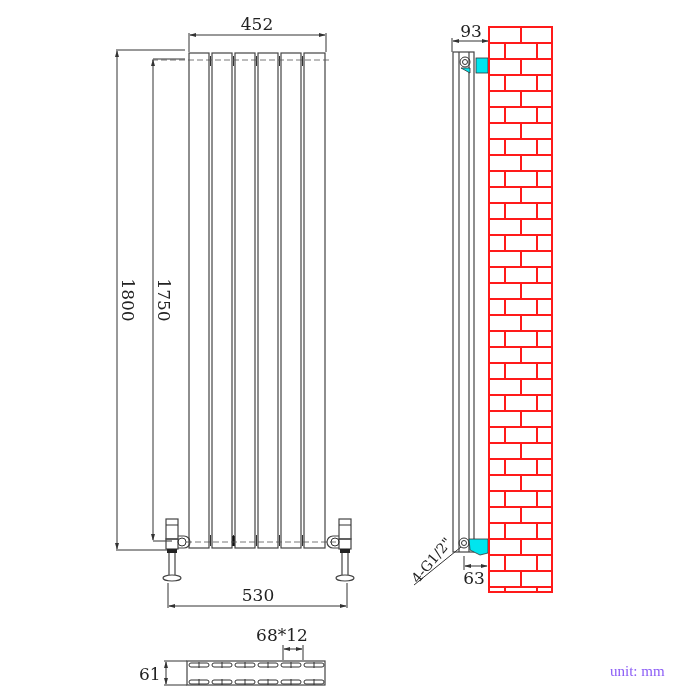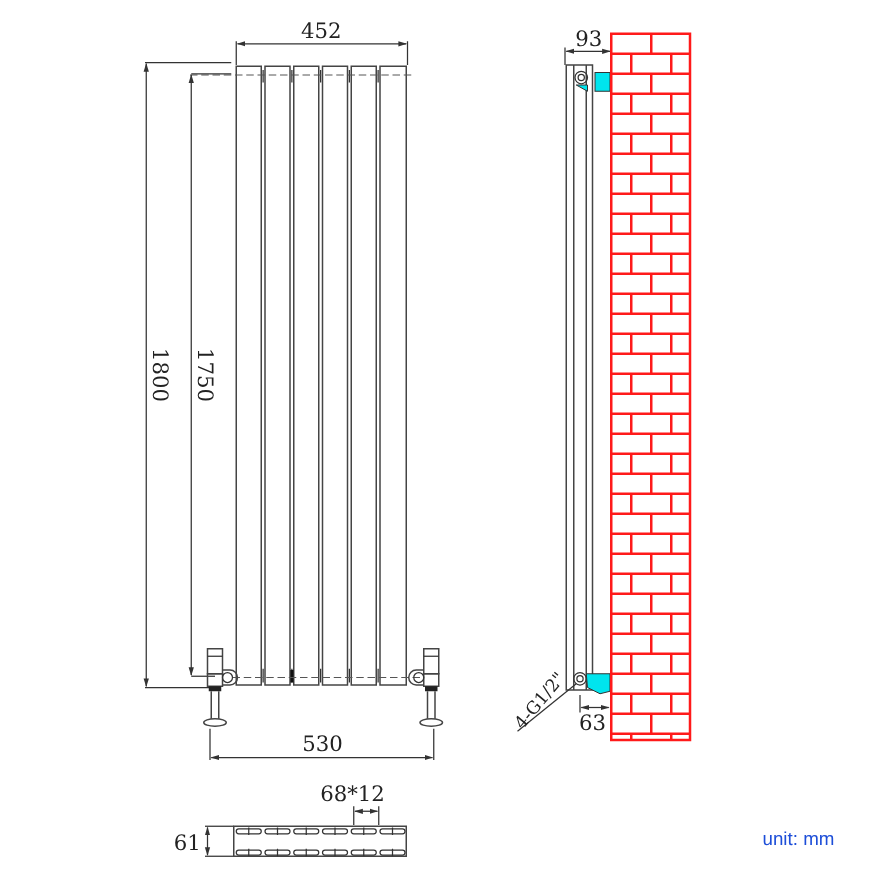--- a/index.html
+++ b/index.html
@@ -1,19 +1,19 @@
 <!DOCTYPE html>
 <html><head>
   <meta charset="utf-8">
   <style>
     html, body { margin: 0; padding: 0; background: #ffffff; }
     body { width: 700px; height: 700px; position: relative; overflow: hidden; }
     #drawing { position: absolute; left: 0; top: 0; }
     .dimtxt { font-family: "DejaVu Serif", "Liberation Serif", serif; font-size: 17px; fill: #222; }
-    .unit { position: absolute; left: 610px; top: 663px; font-family: Liberation Sans, sans-serif; font-size: 15px; color: #1d4ed8; }
+    .unit { position: absolute; left: 610px; top: 663px; font-family: Liberation Serif, serif; font-size: 15px; color: #8b5cf6; }
     .ln { stroke: #333; stroke-width: 1; fill: none; }
     .ln2 { stroke: #444; stroke-width: 1.2; fill: none; }
     .dash { stroke: #555; stroke-width: 0.8; stroke-dasharray: 6 3; fill: none; }
     .brick { stroke: #ff1a1a; stroke-width: 2; fill: none; }
   </style>
 </head>
 <body>
 
 <svg id="drawing" width="700" height="700" viewBox="0 0 700 700" xmlns="http://www.w3.org/2000/svg">
   <defs>

